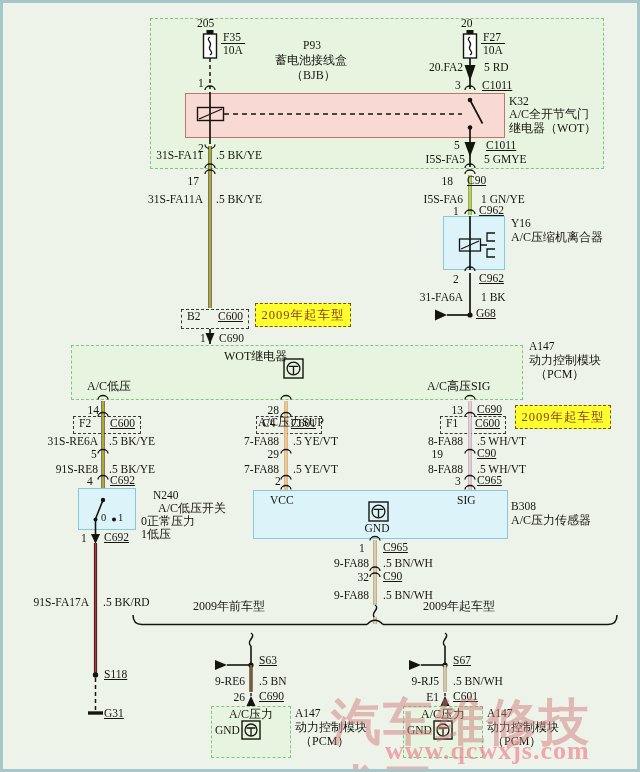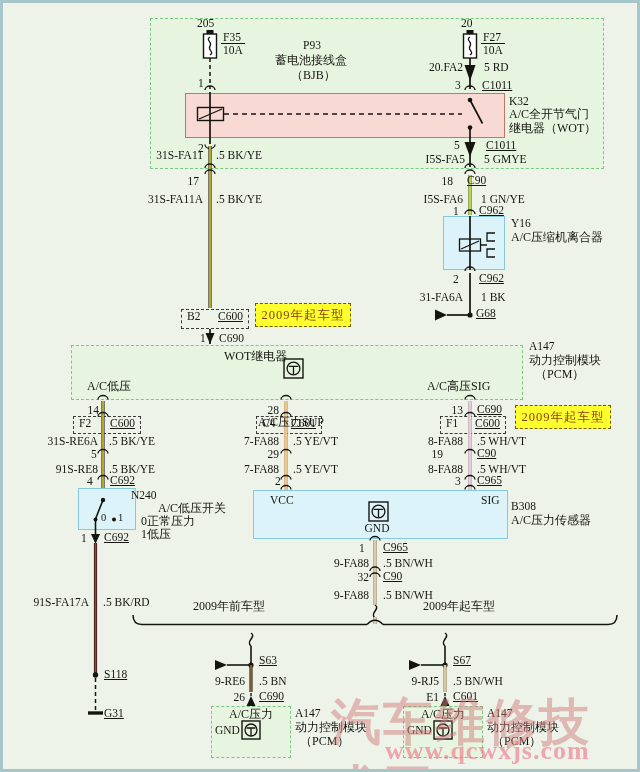--- a/index.html
+++ b/index.html
@@ -288,21 +288,21 @@
   <span class="lb zh" style="left:532px;top:365px;">（PCM）</span>
 
   <span class="lb ra" style="left:82px;top:401px;width:14px;">14</span>
   <span class="lb ra" style="left:25px;top:432px;width:70px;">31S-RE6A</span>
   <span class="lb" style="left:106px;top:432px;">.5 BK/YE</span>
   <span class="lb" style="left:88px;top:445px;">5</span>
   <span class="lb ra" style="left:25px;top:460px;width:70px;">91S-RE8</span>
   <span class="lb" style="left:106px;top:460px;">.5 BK/YE</span>
   <span class="lb" style="left:84px;top:472px;">4</span>
   <span class="lb cn" style="left:107px;top:471px;">C692</span>
-  <span class="lb" style="left:128px;top:486px;">N240</span>
+  <span class="lb" style="left:150px;top:486px;">N240</span>
   <span class="lb zh" style="left:138px;top:499px;margin-left:17px;">A/C低压开关</span>
   <span class="lb zh" style="left:138px;top:512px;">0正常压力</span>
   <span class="lb zh" style="left:138px;top:525px;text-align:center;">1低压</span>
   <span class="lb" style="left:98px;top:509px;font-size:10.5px;">0</span>
   <span class="lb" style="left:115px;top:509px;font-size:10.5px;">1</span>
   <span class="lb" style="left:78px;top:529px;">1</span>
   <span class="lb cn" style="left:101px;top:528px;">C692</span>
   <span class="lb ra" style="left:18px;top:593px;width:68px;">91S-FA17A</span>
   <span class="lb" style="left:100px;top:593px;">.5 BK/RD</span>
   <span class="lb cn" style="left:101px;top:665px;">S118</span>
@@ -321,21 +321,21 @@
   <span class="lb ra" style="left:414px;top:432px;width:46px;">8-FA88</span>
   <span class="lb" style="left:474px;top:432px;">.5 WH/VT</span>
   <span class="lb ra" style="left:424px;top:445px;width:16px;">19</span>
   <span class="lb cn" style="left:474px;top:444px;">C90</span>
   <span class="lb ra" style="left:414px;top:460px;width:46px;">8-FA88</span>
   <span class="lb" style="left:474px;top:460px;">.5 WH/VT</span>
   <span class="lb" style="left:452px;top:472px;">3</span>
   <span class="lb cn" style="left:474px;top:471px;">C965</span>
 
   <span class="lb" style="left:267px;top:491px;">VCC</span>
-  <span class="lb" style="left:478px;top:491px;">SIG</span>
+  <span class="lb" style="left:454px;top:491px;">SIG</span>
   <span class="lb ctr" style="left:360px;top:519px;width:28px;">GND</span>
   <span class="lb" style="left:508px;top:497px;">B308</span>
   <span class="lb zh" style="left:508px;top:511px;">A/C压力传感器</span>
 
   <span class="lb" style="left:356px;top:539px;">1</span>
   <span class="lb cn" style="left:380px;top:538px;">C965</span>
   <span class="lb ra" style="left:320px;top:554px;width:46px;">9-FA88</span>
   <span class="lb" style="left:380px;top:554px;">.5 BN/WH</span>
   <span class="lb ra" style="left:348px;top:568px;width:18px;">32</span>
   <span class="lb cn" style="left:380px;top:567px;">C90</span>

